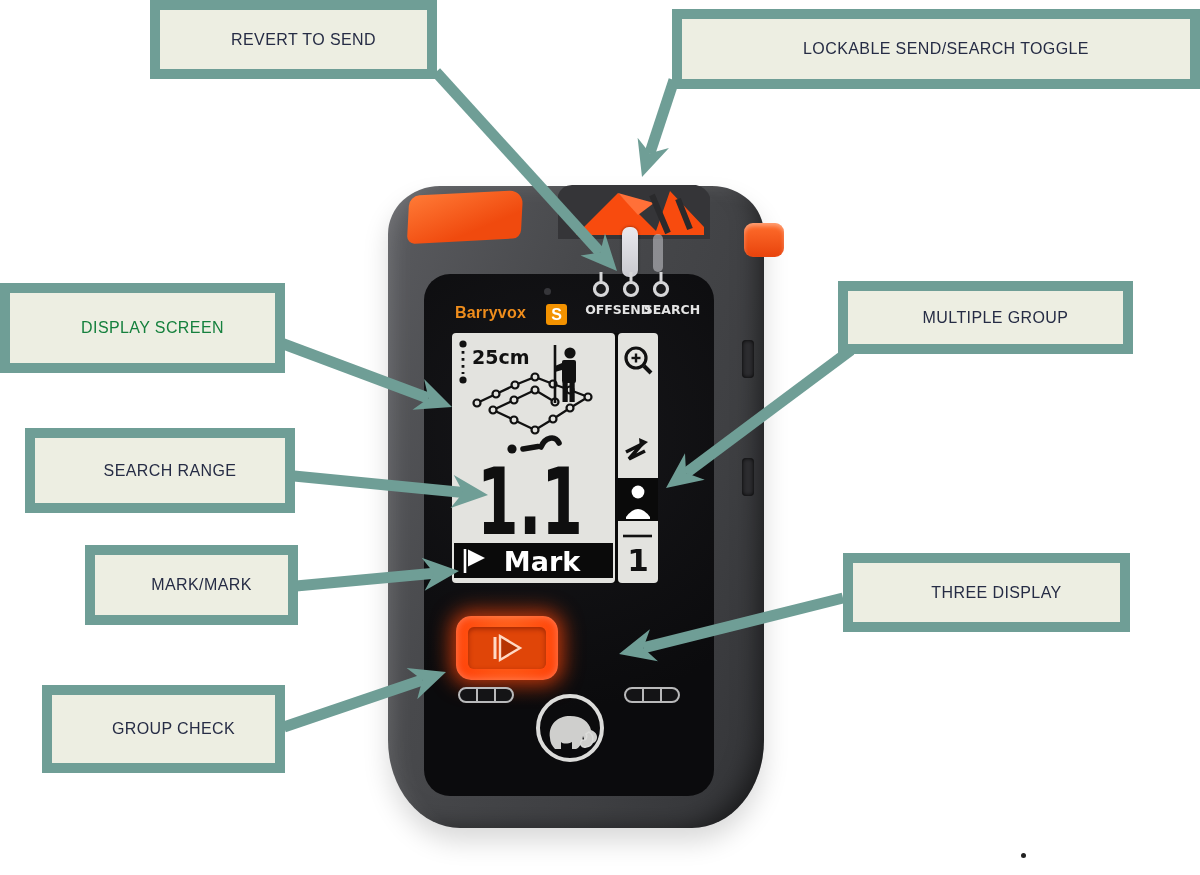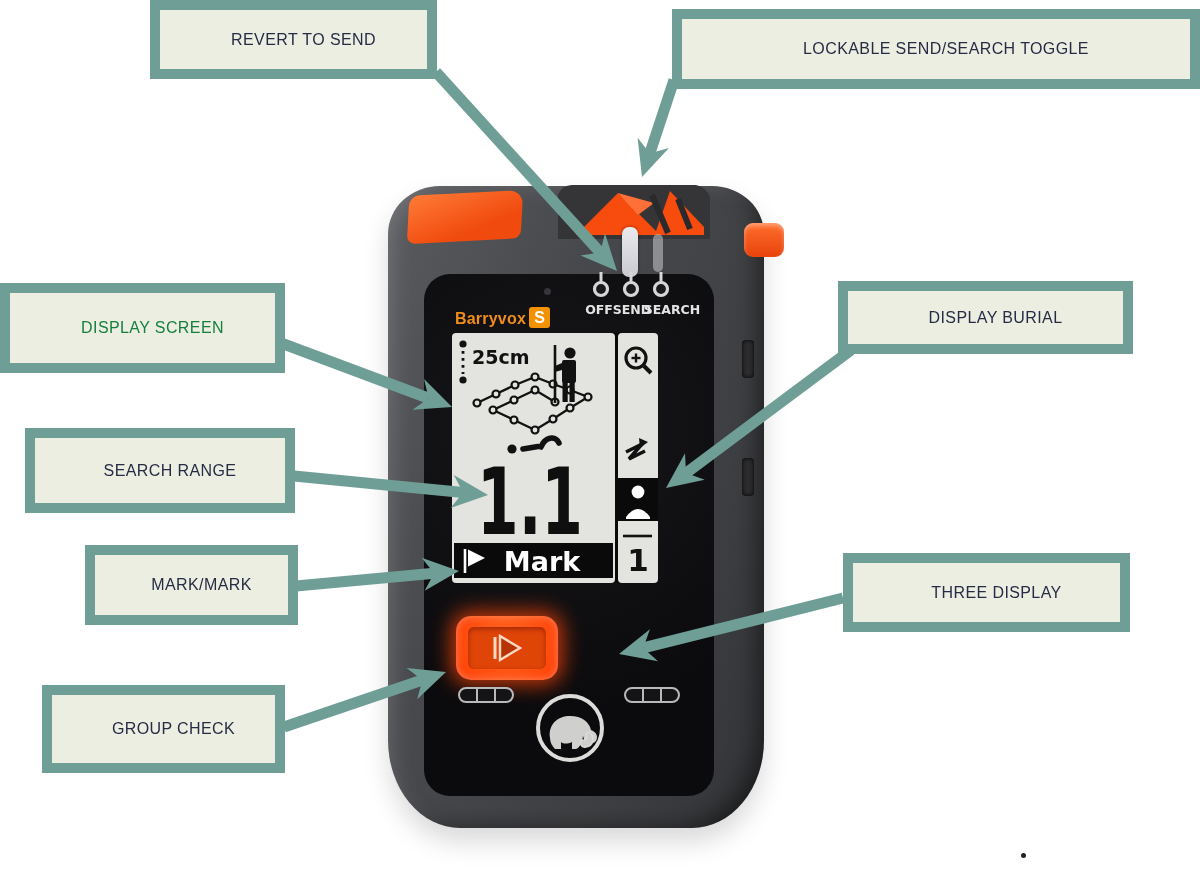--- a/index.html
+++ b/index.html
@@ -31,21 +31,21 @@
   .dev-face{position:absolute;left:424px;top:274px;width:290px;height:522px;z-index:3;
             background:radial-gradient(circle at 45% 30%,#17171a 0%,#0b0b0d 70%);
             border-radius:26px;}
   .slider-tab1{position:absolute;left:622px;top:227px;width:16px;height:50px;z-index:4;
                background:linear-gradient(180deg,#e9e9ee,#c9c9cf);border-radius:7px;
                box-shadow:0 0 3px rgba(0,0,0,.5);}
   .slider-tab2{position:absolute;left:653px;top:234px;width:10px;height:38px;z-index:4;
                background:rgba(200,200,206,.55);border-radius:5px;}
   .sensor-dot{position:absolute;left:544px;top:288px;width:7px;height:7px;border-radius:50%;
               background:#36363a;z-index:4;}
-  .brand-row{position:absolute;left:455px;top:304px;height:24px;z-index:4;display:flex;align-items:flex-end;gap:3px;}
+  .brand-row{position:absolute;left:455px;top:304px;height:24px;z-index:4;display:flex;align-items:flex-start;gap:20px;}
   .brand-text{color:#ef8d1c;font-weight:700;font-size:16px;letter-spacing:.2px;}
   .brand-badge{width:21px;height:21px;background:#f39200;border-radius:3px;color:#fff;
                font-weight:700;font-size:16px;display:flex;align-items:center;justify-content:center;}
   .screen{position:absolute;left:452px;top:333px;width:206px;height:250px;z-index:4;
           background:#0a0a0a;border-radius:4px;}
   .screen-main{position:absolute;left:0;top:0;}
   .screen-divider{position:absolute;left:163px;top:0;width:3px;height:250px;background:#0a0a0a;}
   .screen-side{position:absolute;left:166px;top:0;}
   .gc-btn{position:absolute;left:456px;top:616px;width:102px;height:64px;z-index:4;
           background:radial-gradient(circle at 50% 40%,#ff6a21,#ff3c05);border-radius:15px;
@@ -254,17 +254,17 @@
         <polygon points="619,654 649.9232921921324,629.2613662462941 643.2535625036332,647.9366093740916 657.9269678183315,661.27606875109" fill="#6f9e96"></polygon>
       </g>
     </svg>
 
   <div class="callout" style="left: 150px; top: 0px; width: 287px; height: 79px; border-color: rgb(111, 158, 150); background: rgb(237, 238, 226); color: rgb(38, 44, 69);">REVERT TO SEND</div>
   <div class="callout" style="left: 672px; top: 0px; width: 528px; height: 80px; border-color: rgb(111, 158, 150); background: rgb(237, 238, 226); color: rgb(38, 44, 69); margin-top: 9px;">LOCKABLE SEND/SEARCH TOGGLE</div>
   <div class="callout" style="left: 0px; top: 283px; width: 285px; height: 90px; border-color: rgb(111, 158, 150); background: rgb(237, 238, 226); color: #15803d;">DISPLAY SCREEN</div>
   <div class="callout" style="left: 25px; top: 428px; width: 270px; height: 85px; border-color: rgb(111, 158, 150); background: rgb(237, 238, 226); color: rgb(38, 44, 69); text-align: center;">SEARCH RANGE</div>
   <div class="callout" style="left: 85px; top: 545px; width: 213px; height: 80px; border-color: rgb(111, 158, 150); background: rgb(237, 238, 226); color: rgb(38, 44, 69);">MARK/MARK</div>
   <div class="callout" style="left: 42px; top: 685px; width: 243px; height: 88px; border-color: rgb(111, 158, 150); background: rgb(237, 238, 226); color: rgb(38, 44, 69);">GROUP CHECK</div>
-  <div class="callout" style="left: 838px; top: 281px; width: 295px; height: 73px; border-color: rgb(111, 158, 150); background: rgb(237, 238, 226); color: rgb(38, 44, 69);">DISPLAY BURIAL</div>
+  <div class="callout" style="left: 838px; top: 281px; width: 295px; height: 73px; border-color: rgb(111, 158, 150); background: rgb(237, 238, 226); color: rgb(38, 44, 69);">MULTIPLE GROUP</div>
   <div class="callout" style="left: 843px; top: 553px; width: 287px; height: 79px; border-color: rgb(111, 158, 150); background: rgb(237, 238, 226); color: rgb(38, 44, 69);">THREE DISPLAY</div>
 
   <div class="stray-dot"></div>
 </div>
 
 </body></html>

